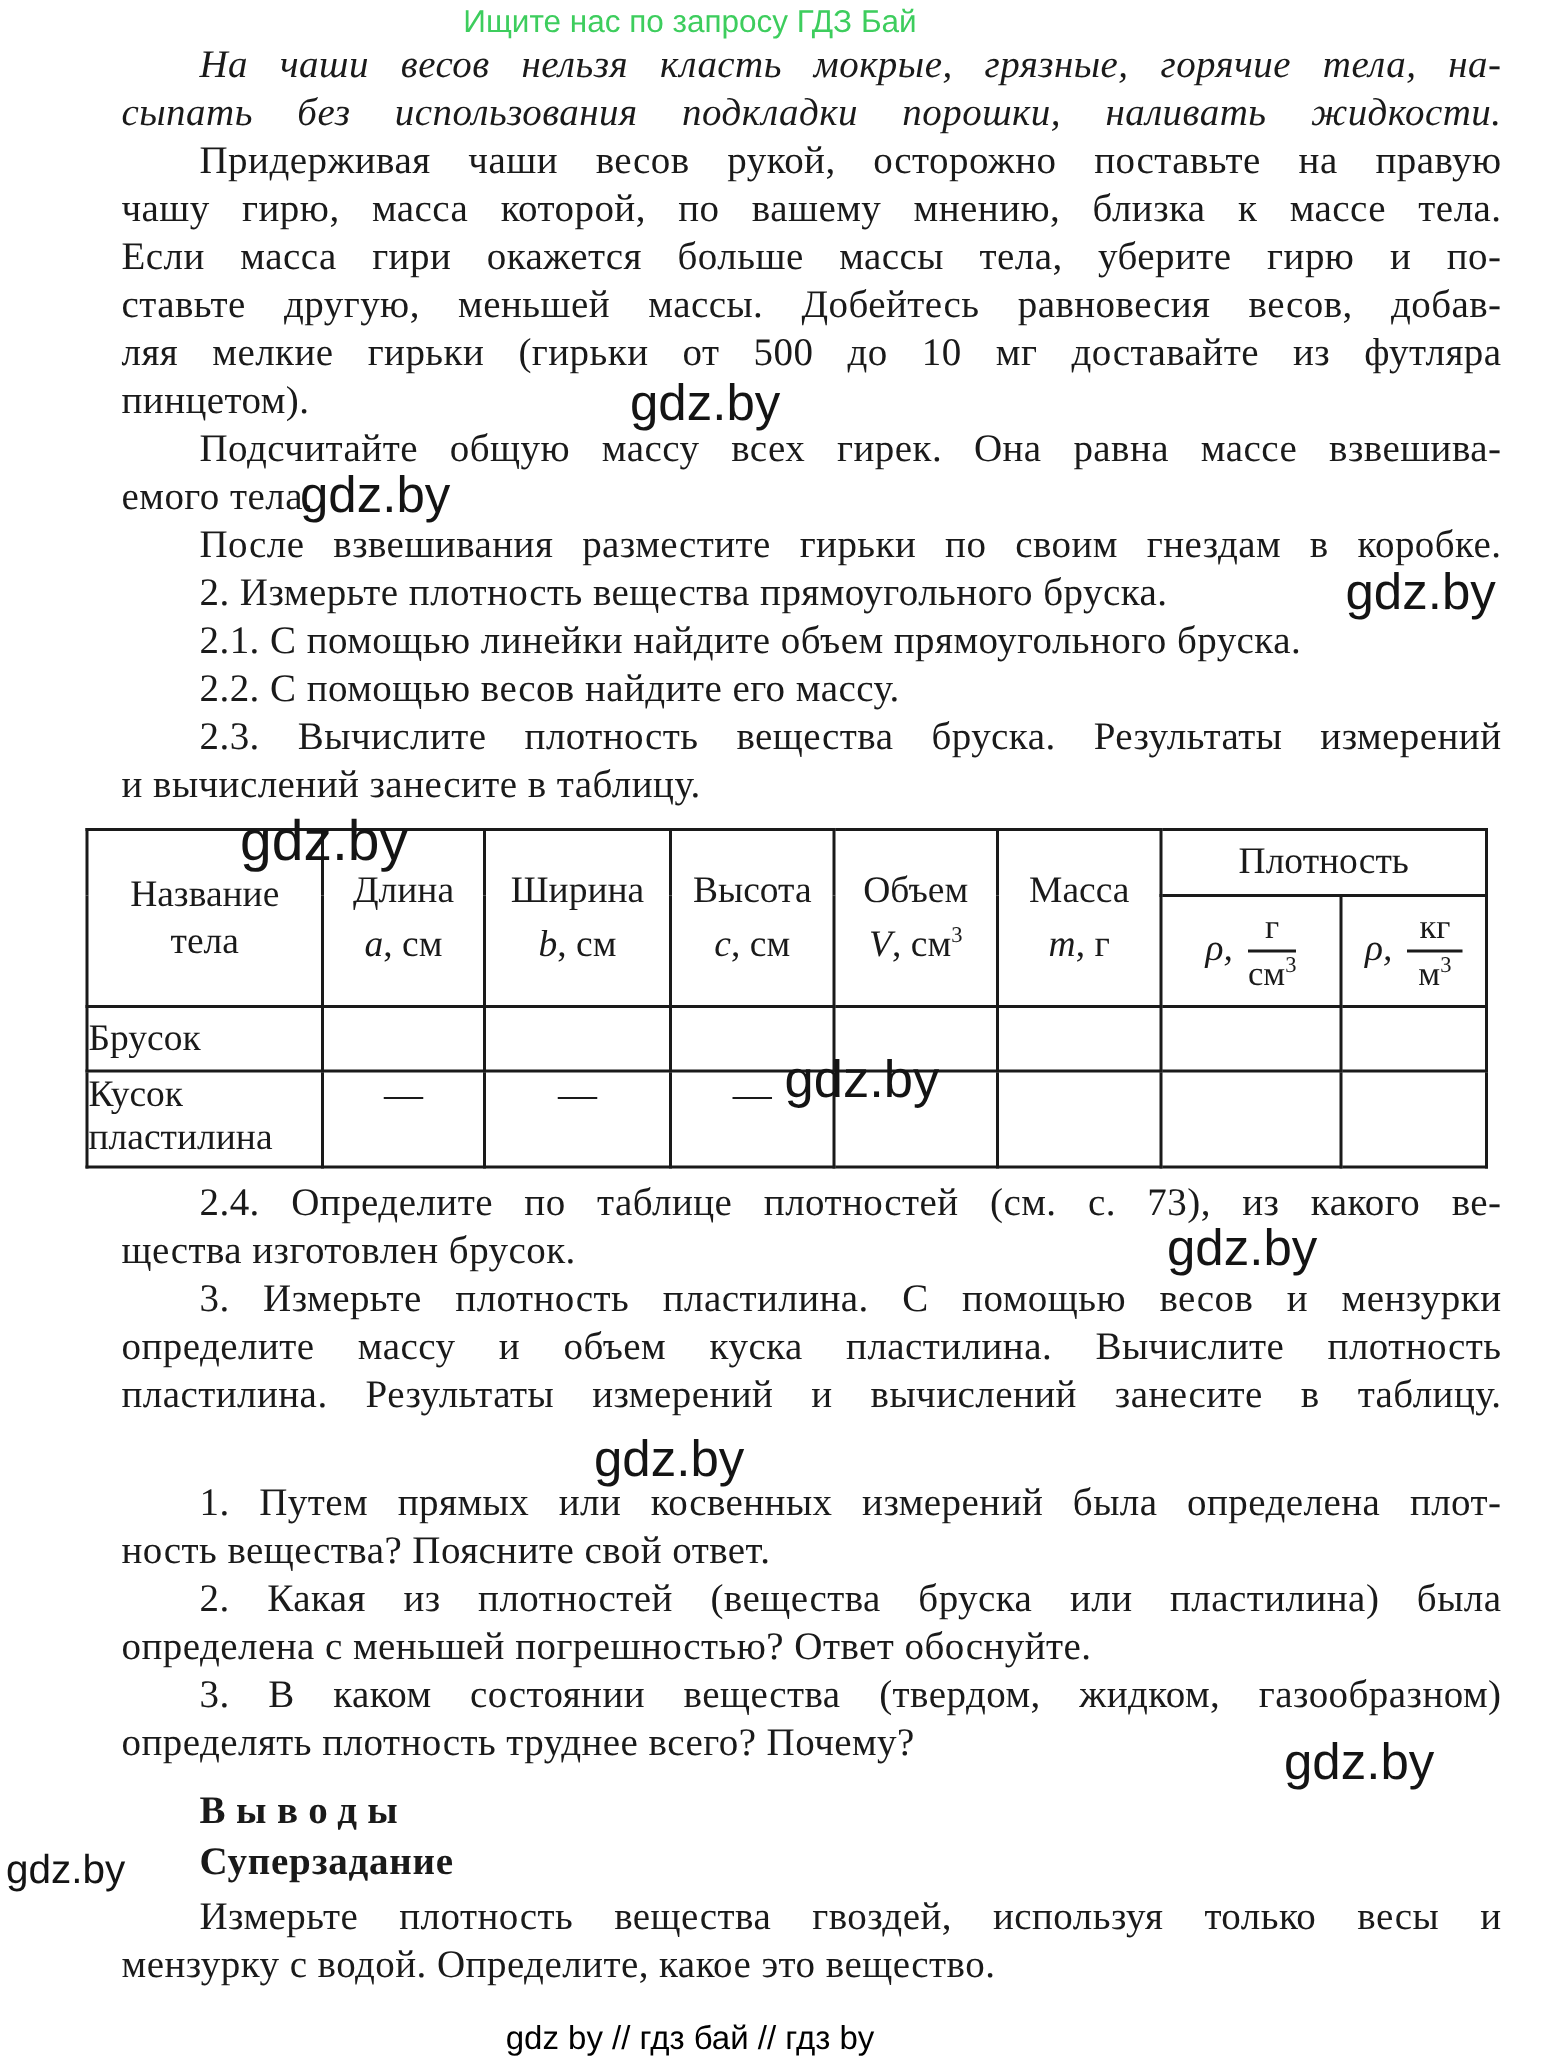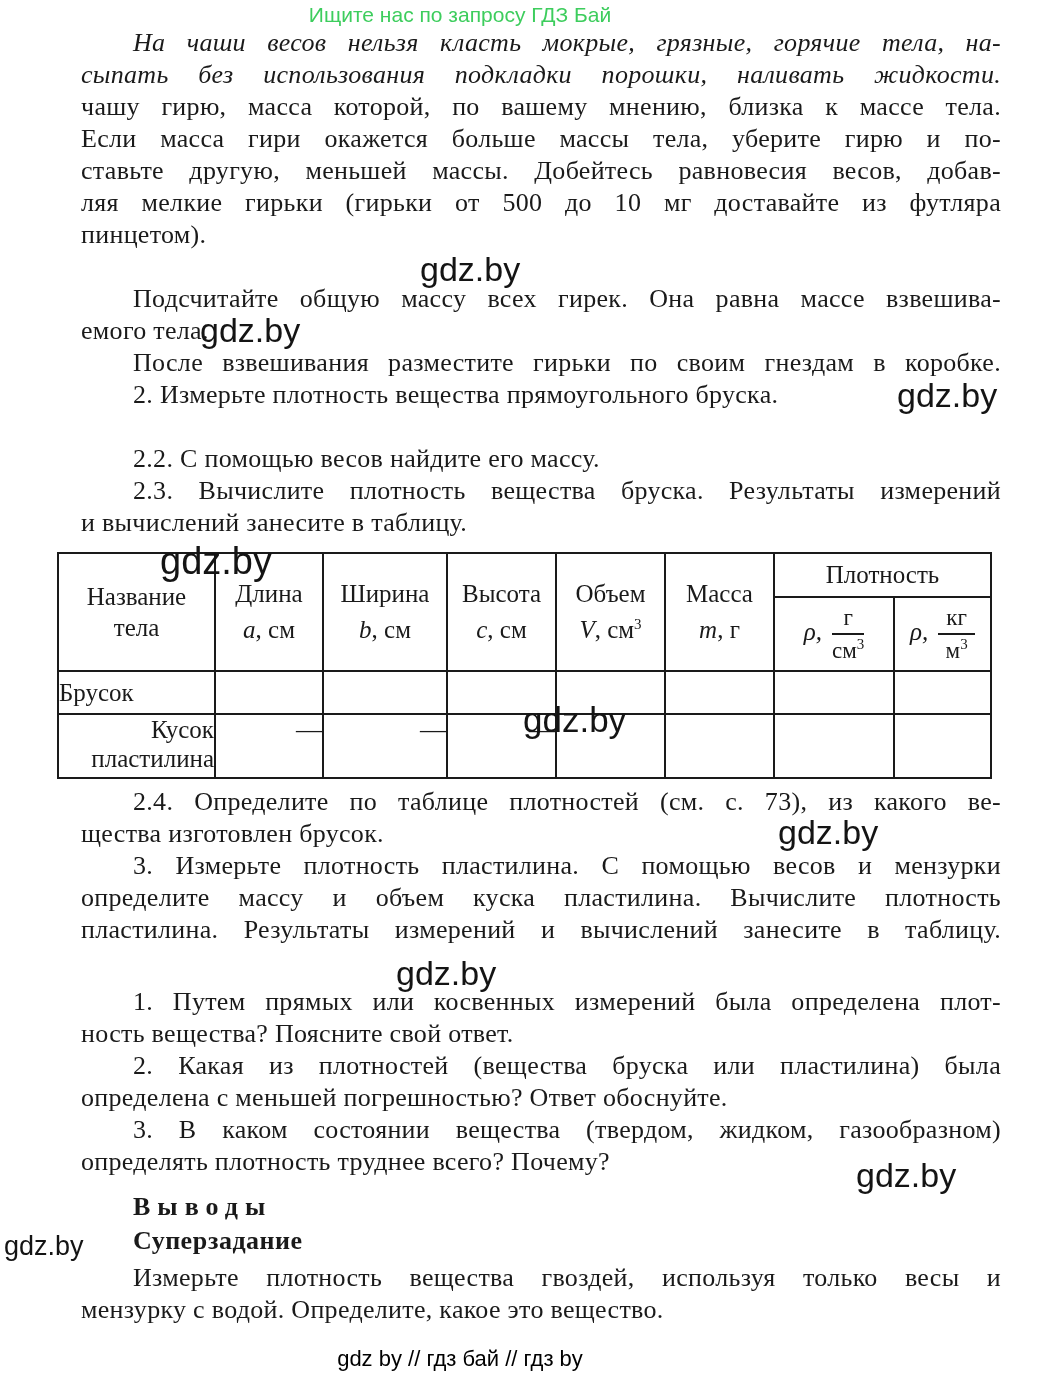--- a/index.html
+++ b/index.html
@@ -59,21 +59,21 @@
   th.density-title { height: 42px; text-align: center; vertical-align: middle; }
   th.density-sub { height: 72px; text-align: center; vertical-align: middle; }
   .hl { display: block; }
   .var { font-style: italic; font-family: "Liberation Serif", serif; }
   table.meas sup { font-size: 15px; }
   .rho { font-style: italic; margin-right: 10px; }
   .frac { display: inline-block; vertical-align: middle; text-align: center; font-size: 23px; line-height: 1.05; }
   .fnum { display: block; border-bottom: 2px solid #1a1a1a; padding: 0 8px 3px; }
   .fden { display: block; padding-top: 2px; }
   tr.r1 td { height: 41px; vertical-align: middle; }
-  tr.r2 td { height: 62px; vertical-align: top; text-align: right; }
+  tr.r2 td { height: 62px; vertical-align: top; }
   td.name { text-align: left; padding: 2px 6px 2px 8px; line-height: 29px; white-space: normal; }
   td.val { text-align: center; font-size: 26px; padding-top: 4px; }
 
   
   .footer {
     position: absolute; top: 1346px; left: 0; width: 100%;
     text-align: center;
     font-family: "Liberation Sans", sans-serif;
     font-size: 22px; color: #000000;
   }
@@ -84,38 +84,42 @@
 <div class="page">
 
   <div class="promo">Ищите нас по запросу ГДЗ Бай</div>
 
   <div class="blk ital" style="top:27px">
     <div class="ln ind j">На чаши весов нельзя класть мокрые, грязные, горячие тела, на-</div>
     <div class="ln j">сыпать без использования подкладки порошки, наливать жидкости.</div>
   </div>
 
   <div class="blk" style="top:91px">
+    <div class="ln ind j">Придерживая чаши весов рукой, осторожно поставьте на правую</div>
     <div class="ln j">чашу гирю, масса которой, по вашему мнению, близка к массе тела.</div>
     <div class="ln j">Если масса гири окажется больше массы тела, уберите гирю и по-</div>
     <div class="ln j">ставьте другую, меньшей массы. Добейтесь равновесия весов, добав-</div>
     <div class="ln j">ляя мелкие гирьки (гирьки от 500 до 10 мг доставайте из футляра</div>
     <div class="ln">пинцетом).</div>
   </div>
 
   <div class="blk" style="top:283px">
     <div class="ln ind j">Подсчитайте общую массу всех гирек. Она равна массе взвешива-</div>
     <div class="ln">емого тела.</div>
   </div>
 
   <div class="blk" style="top:347px">
     <div class="ln ind j">После взвешивания разместите гирьки по своим гнездам в коробке.</div>
   </div>
 
   <div class="blk" style="top:379px">
     <div class="ln ind">2. Измерьте плотность вещества прямоугольного бруска.</div>
+  </div>
+  <div class="blk" style="top:411px">
+    <div class="ln ind">2.1. С помощью линейки найдите объем прямоугольного бруска.</div>
   </div>
   <div class="blk" style="top:443px">
     <div class="ln ind">2.2. С помощью весов найдите его массу.</div>
   </div>
   <div class="blk" style="top:475px">
     <div class="ln ind j">2.3. Вычислите плотность вещества бруска. Результаты измерений</div>
     <div class="ln">и вычислений занесите в таблицу.</div>
   </div>
 
   <div class="tablewrap">

